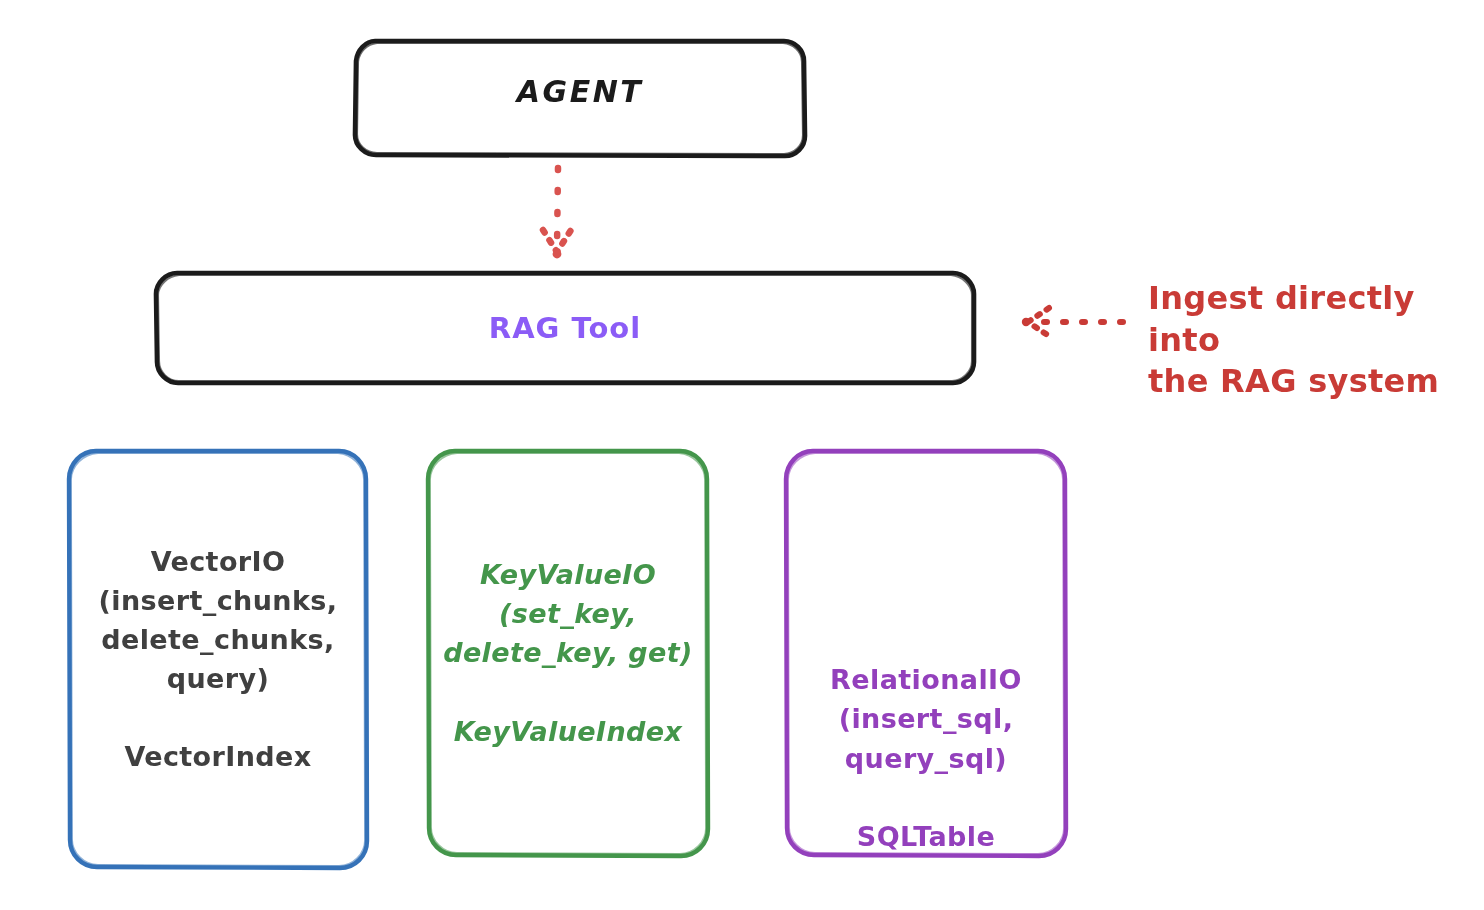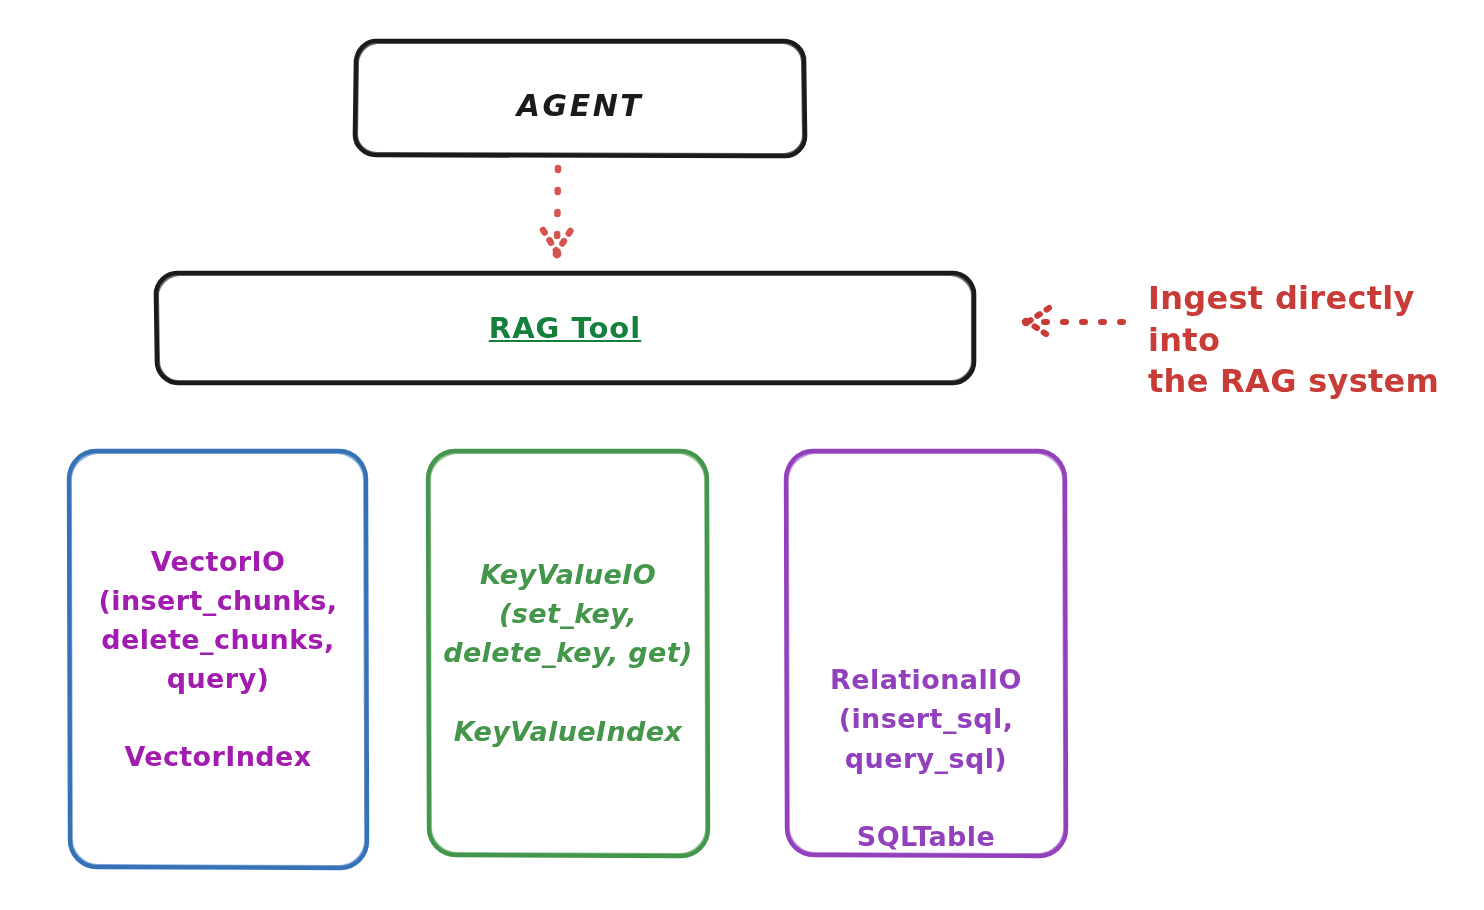--- a/index.html
+++ b/index.html
@@ -31,21 +31,21 @@
   }
   .node-label {
     white-space: pre-line;
     line-height: 1.32;
     letter-spacing: 0.4px;
   }
 
   
   #agent-node {
     left: 355px;
-    top: 48px;
+    top: 34px;
     width: 450px;
     height: 116px;
   }
   #agent-node .node-label {
     font-family: "DejaVu Sans", sans-serif;
     font-size: 30px;
     font-style: italic;
     font-weight: 700;
     color: #1b1b1b;
     letter-spacing: 2.5px;
@@ -54,23 +54,22 @@
   
   #ragtool-node {
     left: 155px;
     top: 272px;
     width: 820px;
     height: 112px;
   }
   #ragtool-node .node-label {
     font-size: 29px;
     font-weight: 600;
-    color: #15803d;
+    color: #8b5cf6;
     letter-spacing: 1px;
-    text-decoration: underline;
   }
 
   
   #vectorio-node {
     left: 68px;
     top: 450px;
     width: 300px;
     height: 418px;
   }
   #keyvalueio-node {
@@ -87,21 +86,21 @@
     height: 406px;
     align-items: flex-end;
   }
   #vectorio-node .node-label,
   #keyvalueio-node .node-label,
   #relationalio-node .node-label {
     font-size: 27px;
     font-weight: 600;
     line-height: 1.45;
   }
-  #vectorio-node .node-label { color: #a21caf; }
+  #vectorio-node .node-label { color: #404040; }
   #keyvalueio-node .node-label { color: #44964b; }
   #relationalio-node .node-label { color: #9340bc; }
 
   
   #ingest-annotation {
     position: absolute;
     left: 1148px;
     top: 278px;
     width: 330px;
     text-align: left;

